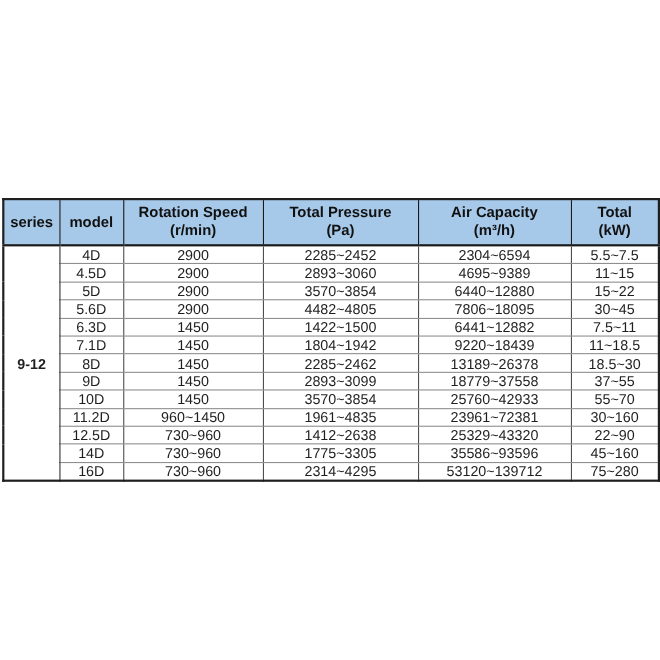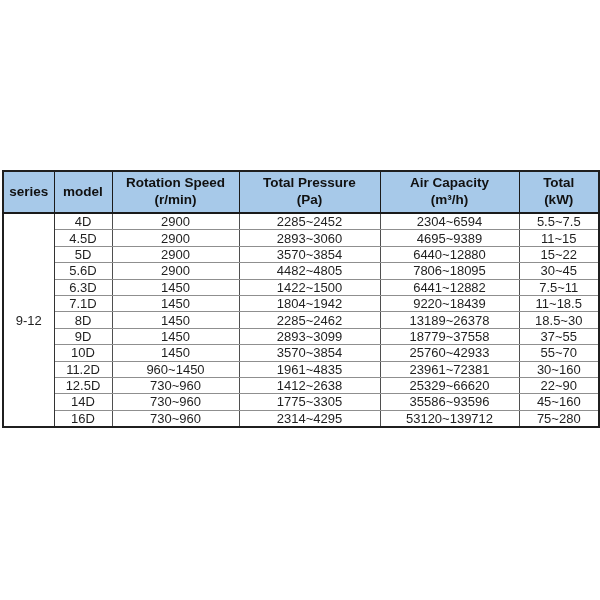--- a/index.html
+++ b/index.html
@@ -13,21 +13,21 @@
   .page {
     position: relative;
     width: 600px;
     height: 600px;
     background: #ffffff;
     overflow: hidden;
   }
   .table-wrap {
     position: absolute;
     left: 2px;
-    top: 170px;
+    top: 180px;
     width: 596px;
   }
   table.spec {
     border-collapse: collapse;
     table-layout: fixed;
     width: 596px;
     text-align: center;
     color: #1f1f1f;
     border: 2px solid #1f1f1f;
   }
@@ -61,20 +61,21 @@
     white-space: nowrap;
     overflow: hidden;
   }
   table.spec tbody td.series-cell {
     border-top: none;
     border-bottom: none;
     border-left: none;
     border-right: 1px solid #333333;
     font-size: 13px;
     background: #ffffff;
+    font-weight: bold;
   }
 </style>
 </head>
 <body>
 
 <div class="page">
   <div class="table-wrap">
     <table class="spec">
       <colgroup>
         <col style="width:51px">
@@ -193,21 +194,21 @@
             <td>11.2D</td>
             <td>960~1450</td>
             <td>1961~4835</td>
             <td>23961~72381</td>
             <td>30~160</td>
           </tr>
           <tr>
             <td>12.5D</td>
             <td>730~960</td>
             <td>1412~2638</td>
-            <td>25329~66620</td>
+            <td>25329~43320</td>
             <td>22~90</td>
           </tr>
           <tr>
             <td>14D</td>
             <td>730~960</td>
             <td>1775~3305</td>
             <td>35586~93596</td>
             <td>45~160</td>
           </tr>
           <tr>

